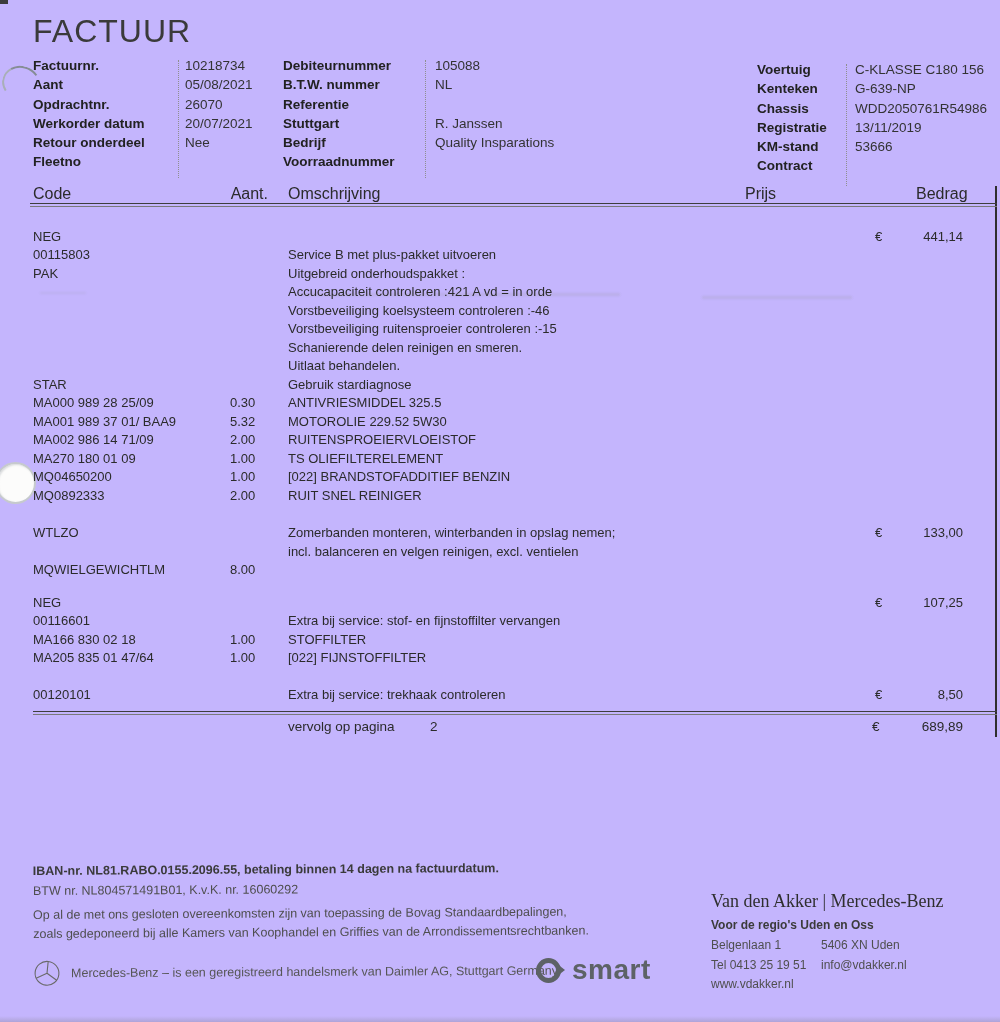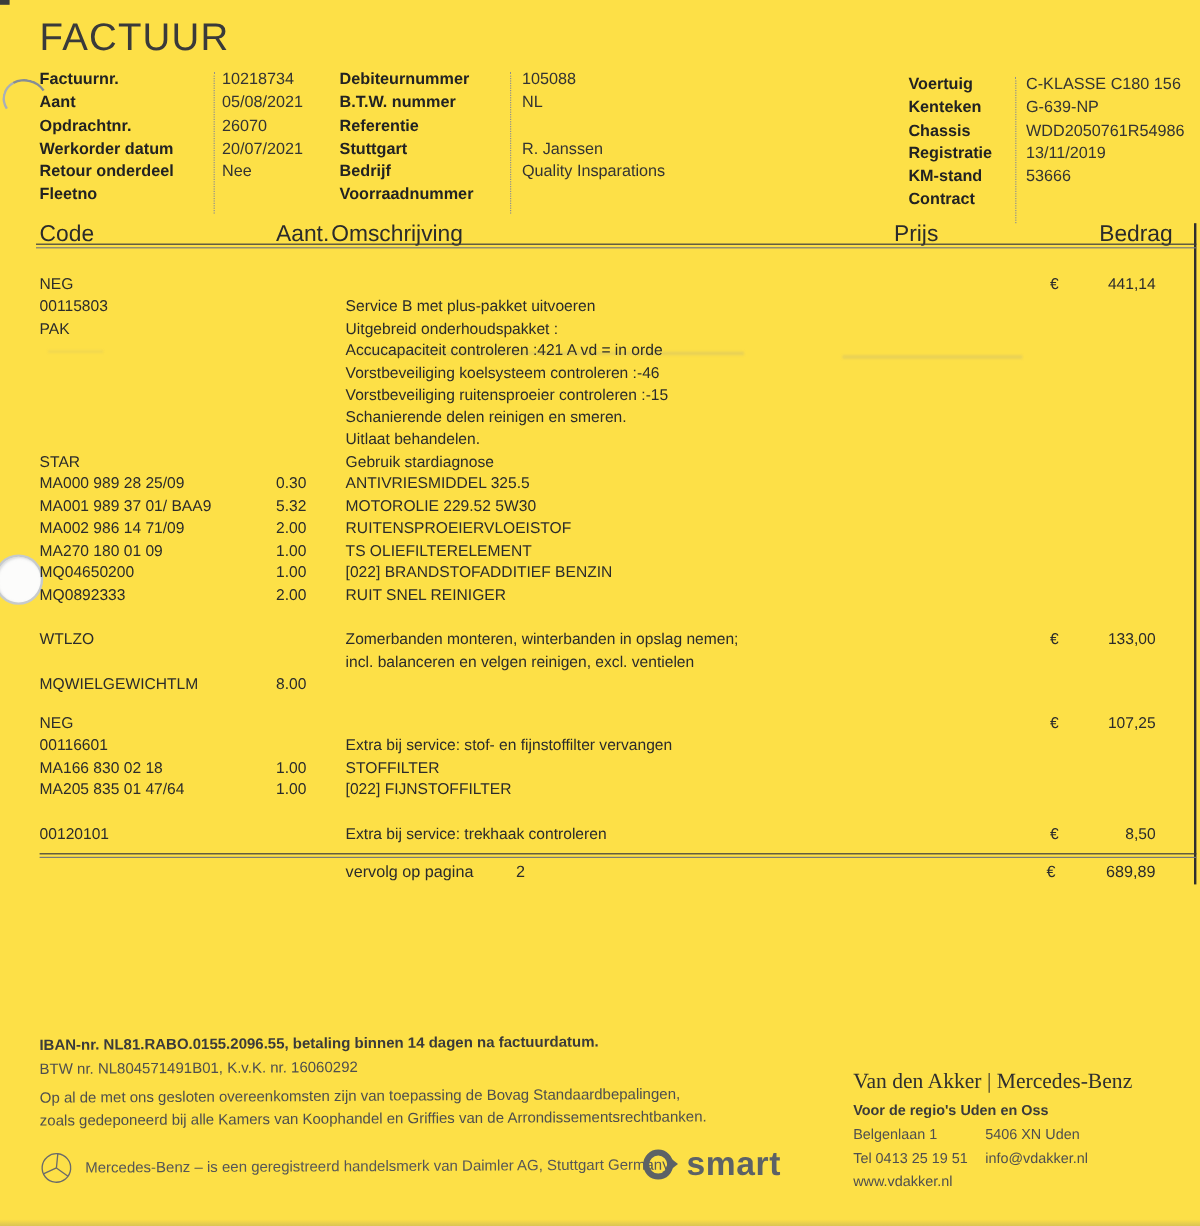--- a/index.html
+++ b/index.html
@@ -1,42 +1,42 @@
 <!DOCTYPE html>
 <html><head>
 <meta charset="utf-8">
 <style>
   html,body{margin:0;padding:0;background:#e9e9e9;}
   .page{
     position:relative;width:1000px;height:1022px;margin:0 auto;
-    background:#fde047;overflow:hidden;
+    background:#c4b5fd;overflow:hidden;
     font-family:"Liberation Sans", sans-serif;color:#2b2b2b;
   }
   
   .title{position:absolute;left:33px;top:13px;font-size:32px;letter-spacing:1px;color:#3a3a3a;font-weight:500;}
   
   .mcol{position:absolute;top:58px;font-size:13.5px;}
   .mcol .mrow{display:flex;height:19.3px;white-space:nowrap;}
   .mlabel{font-weight:bold;color:#222;}
   .mvalue{color:#333;}
   .mcol-left{left:33px;width:250px;}
   .mcol-left .mlabel{flex:0 0 152px;}
   .mcol-mid{left:283px;width:330px;}
   .mcol-mid .mlabel{flex:0 0 152px;}
   .mcol-right{left:757px;width:243px;top:62px;}
   .mcol-right .mlabel{flex:0 0 98px;}
   .vsep{position:absolute;width:0;border-left:1px dotted #8f8f8f;}
   .vsep1{left:178px;top:60px;height:118px;}
   .vsep2{left:425px;top:60px;height:118px;}
   .vsep3{left:846px;top:64px;height:122px;}
   
-  .thead span{position:absolute;top:185px;font-size:19px;color:#2b2b2b;}
+  .thead span{position:absolute;top:185px;font-size:16px;color:#2b2b2b;}
   .h-code{left:33px;}
   .h-qty{left:230px;width:38px;text-align:right;}
-  .h-desc{left:276px;}
+  .h-desc{left:288px;}
   .h-price{left:745px;}
   .h-amount{left:916px;}
   .rule{position:absolute;left:30px;right:3px;height:2px;border-top:1px solid #3e3e3e;border-bottom:1px solid #7a7a7a;}
   .rule-top{top:203px;}
   .rule-bottom{top:711px;left:33px;}
   .edge-line{position:absolute;left:995px;top:186px;width:2px;height:551px;background:#2e2e2e;}
   
   .tbody{position:absolute;left:33px;top:227px;width:930px;font-size:13px;}
   .trow{display:flex;height:18.5px;align-items:center;white-space:nowrap;}
   .c-code{flex:0 0 197px;}

